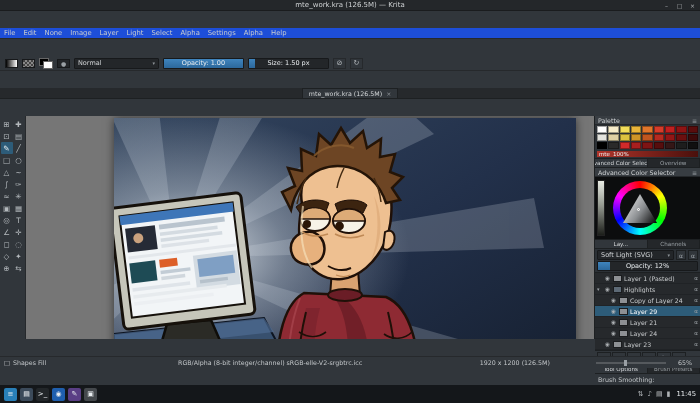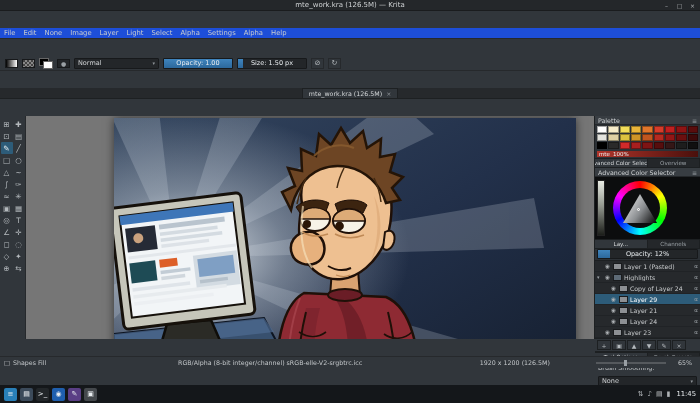--- a/index.html
+++ b/index.html
@@ -18,21 +18,21 @@
 .chip.pattern{background:repeating-conic-gradient(#888 0 25%,#444 0 50%);background-size:4px 4px;}
 .chip.fgbg{position:relative;background:transparent;border:none;width:14px;height:11px;}
 .chip.fgbg:before{content:"";position:absolute;left:0;top:0;width:8px;height:6px;background:#000;border:1px solid #666;}
 .chip.fgbg:after{content:"";position:absolute;right:0;bottom:0;width:8px;height:6px;background:#fff;border:1px solid #666;}
 .chip.brush{background:#232629;display:flex;align-items:center;justify-content:center;color:#9aa0a5;font-size:6px;}
 .dropdown{background:#232629;border:1px solid #17191b;border-radius:1px;height:11px;display:flex;align-items:center;padding:0 3px;gap:3px;font-size:6.5px;color:#d0d3d5;}
 .dropdown .arrow{font-size:5px;color:#8f9499;margin-left:auto;}
 .slider{position:relative;height:11px;border:1px solid #17191b;border-radius:1px;background:#232629;overflow:hidden;display:flex;align-items:center;justify-content:center;flex:none;}
 .slider .fill{position:absolute;left:0;top:0;bottom:0;background:linear-gradient(#3f84bd,#2c689c);}
 .slider .stext{position:relative;z-index:1;font-size:6.5px;color:#e9edf0;white-space:nowrap;}
-.slider.opacity,.slider.size{width:70px;}
+.slider.opacity,.slider.size{width:81px;}
 .tbtn{width:13px;height:11px;background:#31363b;border:1px solid #26292c;color:#b9bec2;display:flex;align-items:center;justify-content:center;font-size:7px;flex:none;}
 .tabbar{height:11px;background:#26292c;display:flex;align-items:flex-end;justify-content:center;border-bottom:1px solid #1d2022;flex:none;}
 .tab{background:#31363b;border:1px solid #1d2022;border-bottom:none;height:10px;display:flex;align-items:center;gap:4px;padding:0 6px;font-size:6.3px;color:#d4d7d9;}
 .tab .tclose{color:#8f9499;font-size:6px;}
 .main{flex:1;display:flex;min-height:0;}
 .toolbox{width:26px;background:#31363b;border-right:1px solid #26292c;display:grid;grid-template-columns:12px 12px;grid-auto-rows:12px;justify-content:center;align-content:start;padding-top:2px;flex:none;}
 .tool{display:flex;align-items:center;justify-content:center;font-size:7.5px;color:#b4b9bd;}
 .tool.active{background:#2d5c79;color:#fff;border-radius:1px;}
 .canvas-area{flex:1;background:#767676;position:relative;overflow:hidden;}
 .artwork{position:absolute;left:88px;top:2px;width:462px;height:294px;box-shadow:0 0 9px rgba(0,0,0,.55);}
@@ -332,20 +332,28 @@
         <div class="shade-strip"></div>
         <div class="hue-ring"></div>
         <div class="hue-tri"></div>
         <div class="tri-dot"></div>
       </div>
 
       <div class="dtabs">
         <div class="dtab active">Lay...</div>
         <div class="dtab">Channels</div>
       </div>
+      <div class="lrow">
+        <div class="dropdown">
+          <span>Soft Light (SVG)</span>
+          <span class="arrow">▾</span>
+        </div>
+        <div class="lbtn-sq">α</div>
+        <div class="lbtn-sq">α</div>
+      </div>
       <div class="slider layer-opacity">
         <div class="fill" style="width: 12%;"></div>
         <span class="stext"><span>Opacity:</span>&nbsp;<span>12%</span></span>
       </div>
       <div class="layer-list">
           <div class="layer-row" style="padding-left: 2px;">
             <span class="expander"></span>
             <span class="eye">◉</span>
             <span class="thumb"></span>
             <span class="lname">Layer 1 (Pasted)</span>

